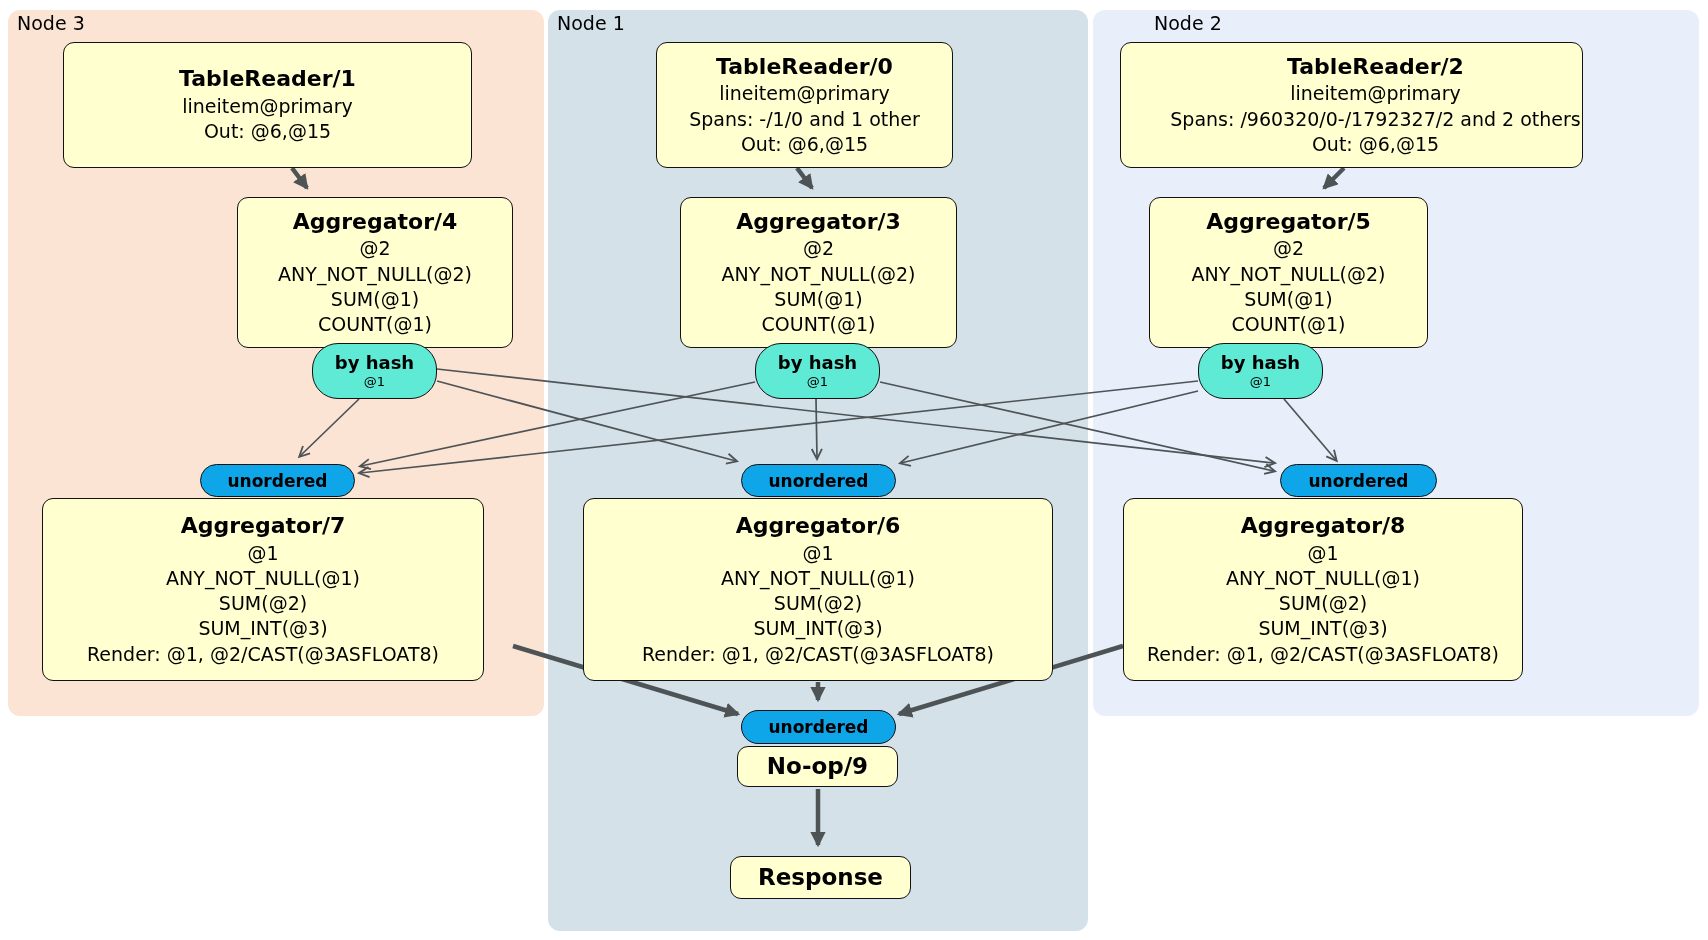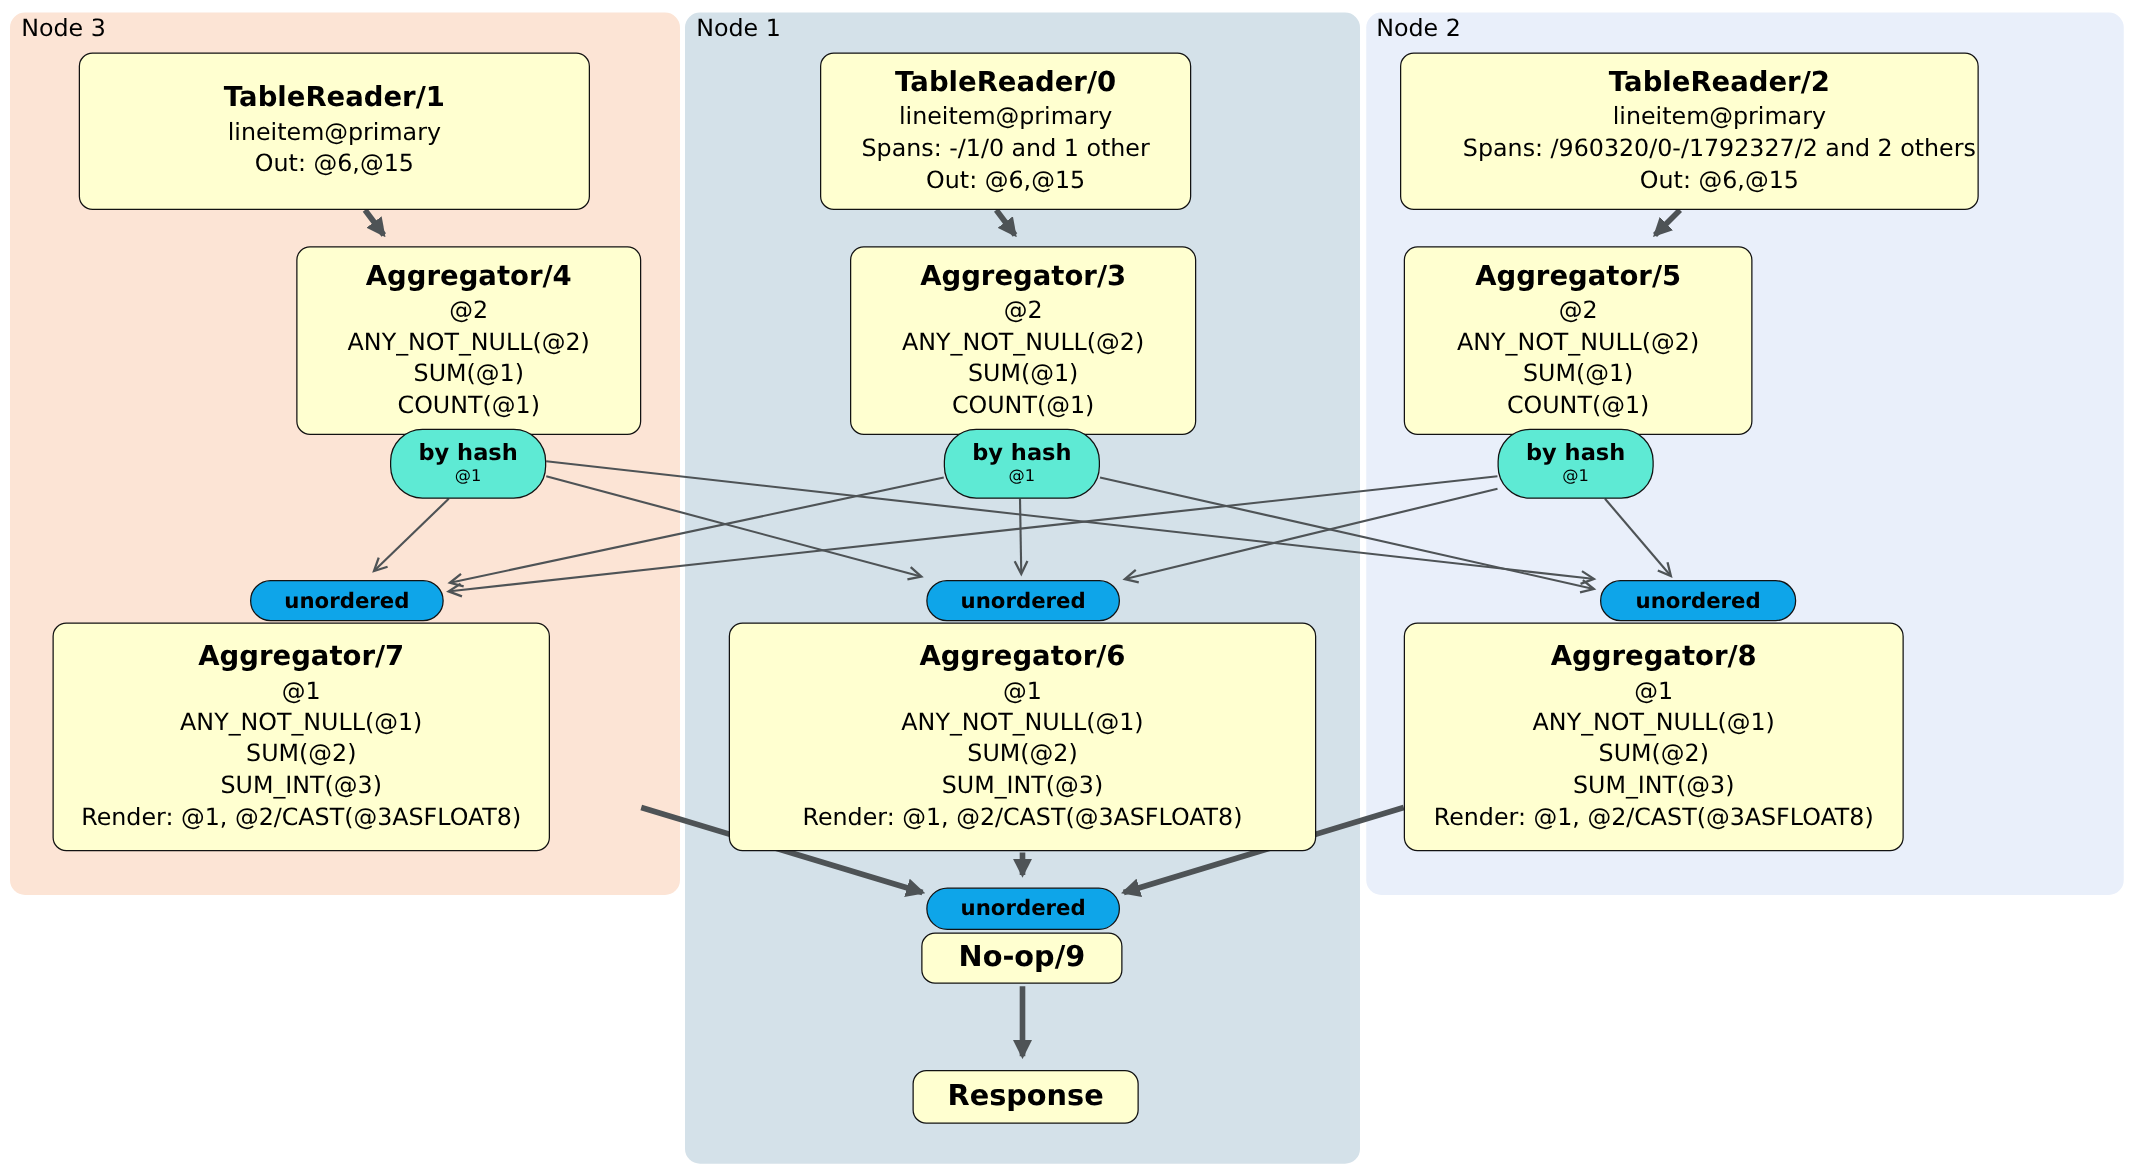--- a/index.html
+++ b/index.html
@@ -7,37 +7,37 @@
     position:relative;width:1708px;height:940px;background:#ffffff;overflow:hidden;
     font-family:"DejaVu Sans","Liberation Sans",sans-serif;color:#000;
   }
   .region{position:absolute;border-radius:12px;}
   #region-node3{left:8px;top:10px;width:536px;height:706px;background:#fce4d5;}
   #region-node1{left:548px;top:10px;width:540px;height:921px;background:#d4e1e9;}
   #region-node2{left:1093px;top:10px;width:606px;height:706px;background:#e9effa;}
   .region-label{position:absolute;font-size:19px;line-height:1;}
   #label-node3{left:17px;top:14px;}
   #label-node1{left:557px;top:14px;}
-  #label-node2{left:1101px;top:14px;}
+  #label-node2{left:1154px;top:14px;}
 
   #edges{position:absolute;left:0;top:0;z-index:5;}
 
   .pbox{
     position:absolute;z-index:10;background:#ffffd0;border:1.7px solid #121212;border-radius:11px;
     display:flex;flex-direction:column;justify-content:center;align-items:center;
     text-align:center;font-size:19px;line-height:1.33;white-space:nowrap;box-sizing:border-box;
   }
   .pbox .title{font-weight:bold;font-size:22px;line-height:1.3;}
   #tr1{left:63px;top:42px;width:409px;height:126px;}
   #tr0{left:656px;top:42px;width:297px;height:126px;}
   #tr2{left:1120px;top:42px;width:463px;height:126px;padding-left:48px;}
   #agg4{left:237px;top:197px;width:276px;height:151px;}
   #agg3{left:680px;top:197px;width:277px;height:151px;}
-  #agg5{left:1123px;top:197px;width:279px;height:151px;}
-  #agg7{left:42px;top:498px;width:398px;height:183px;}
+  #agg5{left:1149px;top:197px;width:279px;height:151px;}
+  #agg7{left:42px;top:498px;width:442px;height:183px;}
   #agg6{left:583px;top:498px;width:470px;height:183px;}
   #agg8{left:1123px;top:498px;width:400px;height:183px;}
   #noop{left:737px;top:746px;width:161px;height:41px;}
   #response{left:730px;top:856px;width:181px;height:43px;}
   #noop .title,#response .title{font-size:23px;}
 
   .byhash{
     position:absolute;z-index:11;background:#5eead4;border:1.8px solid #121212;border-radius:26px;
     display:flex;flex-direction:column;justify-content:center;align-items:center;
     text-align:center;box-sizing:border-box;

